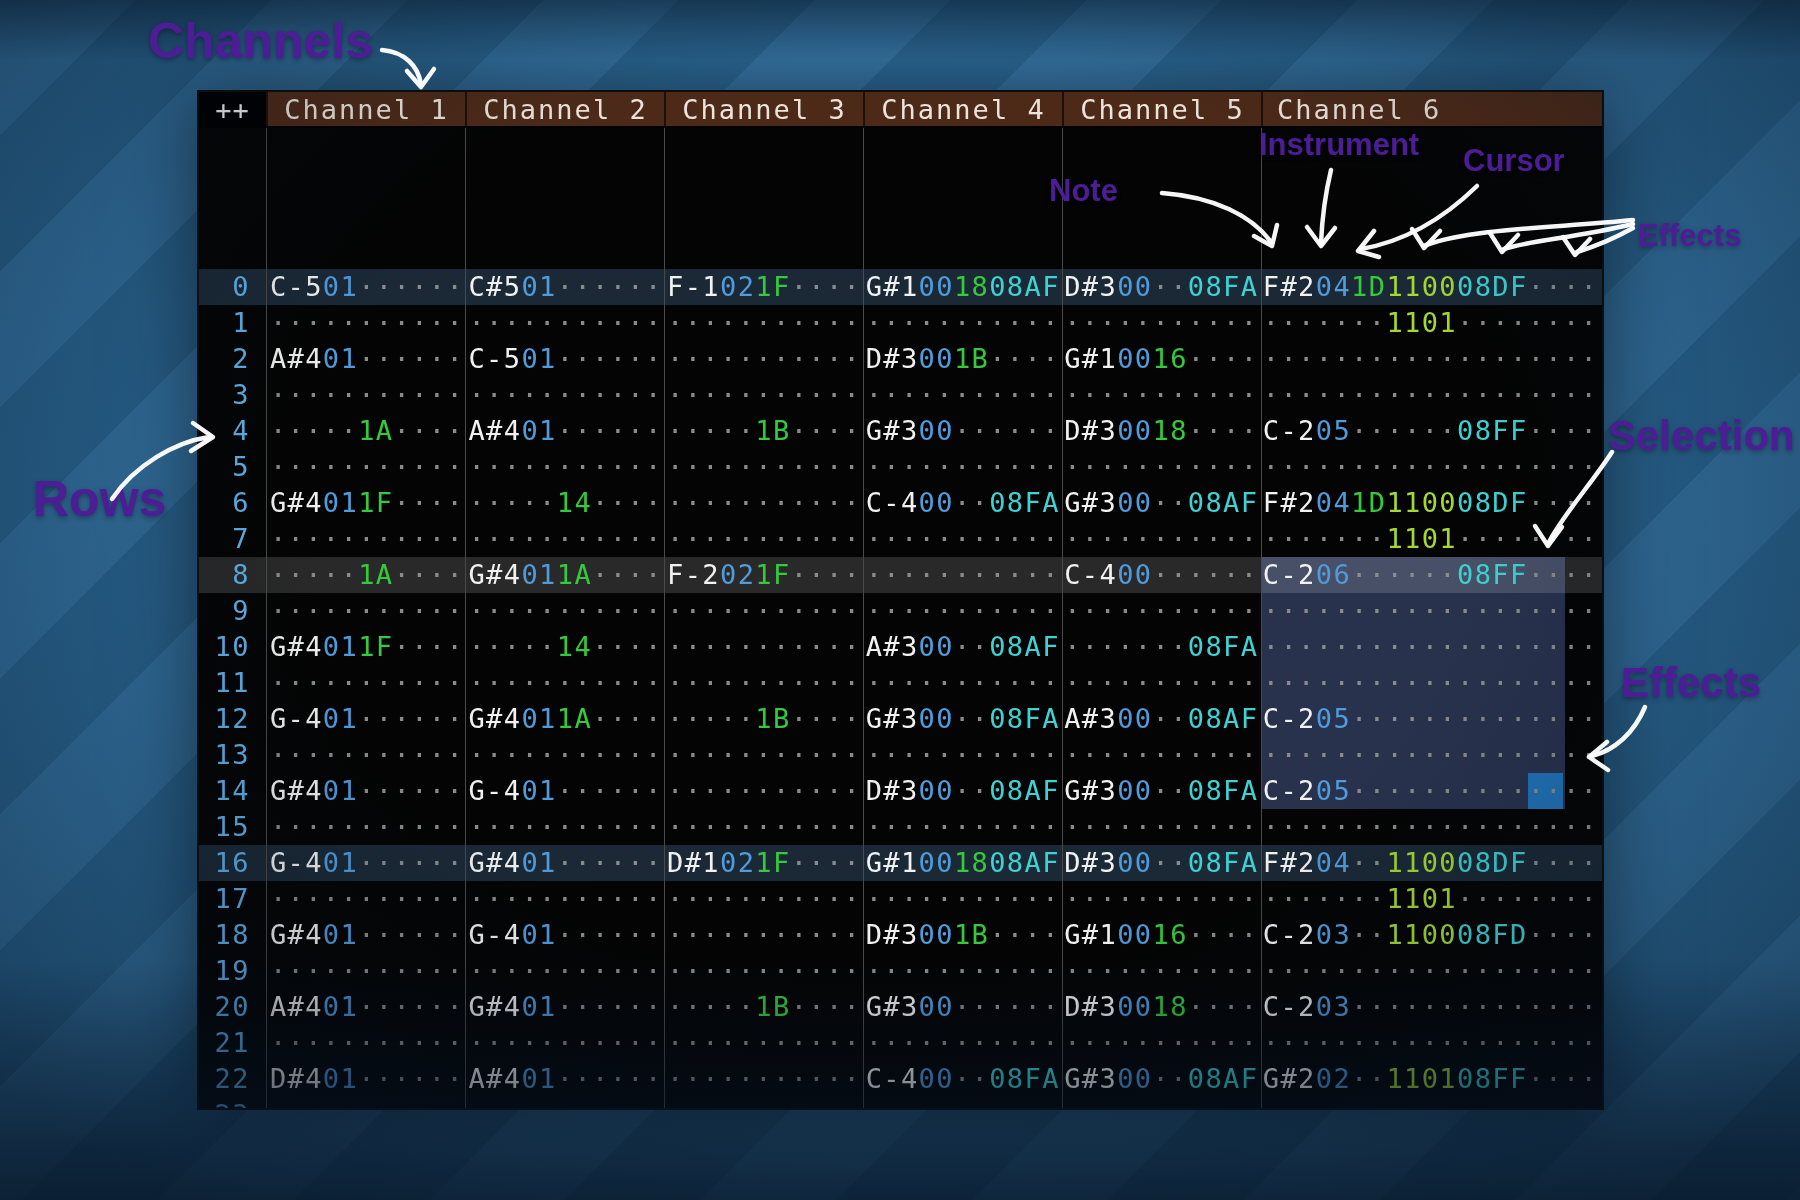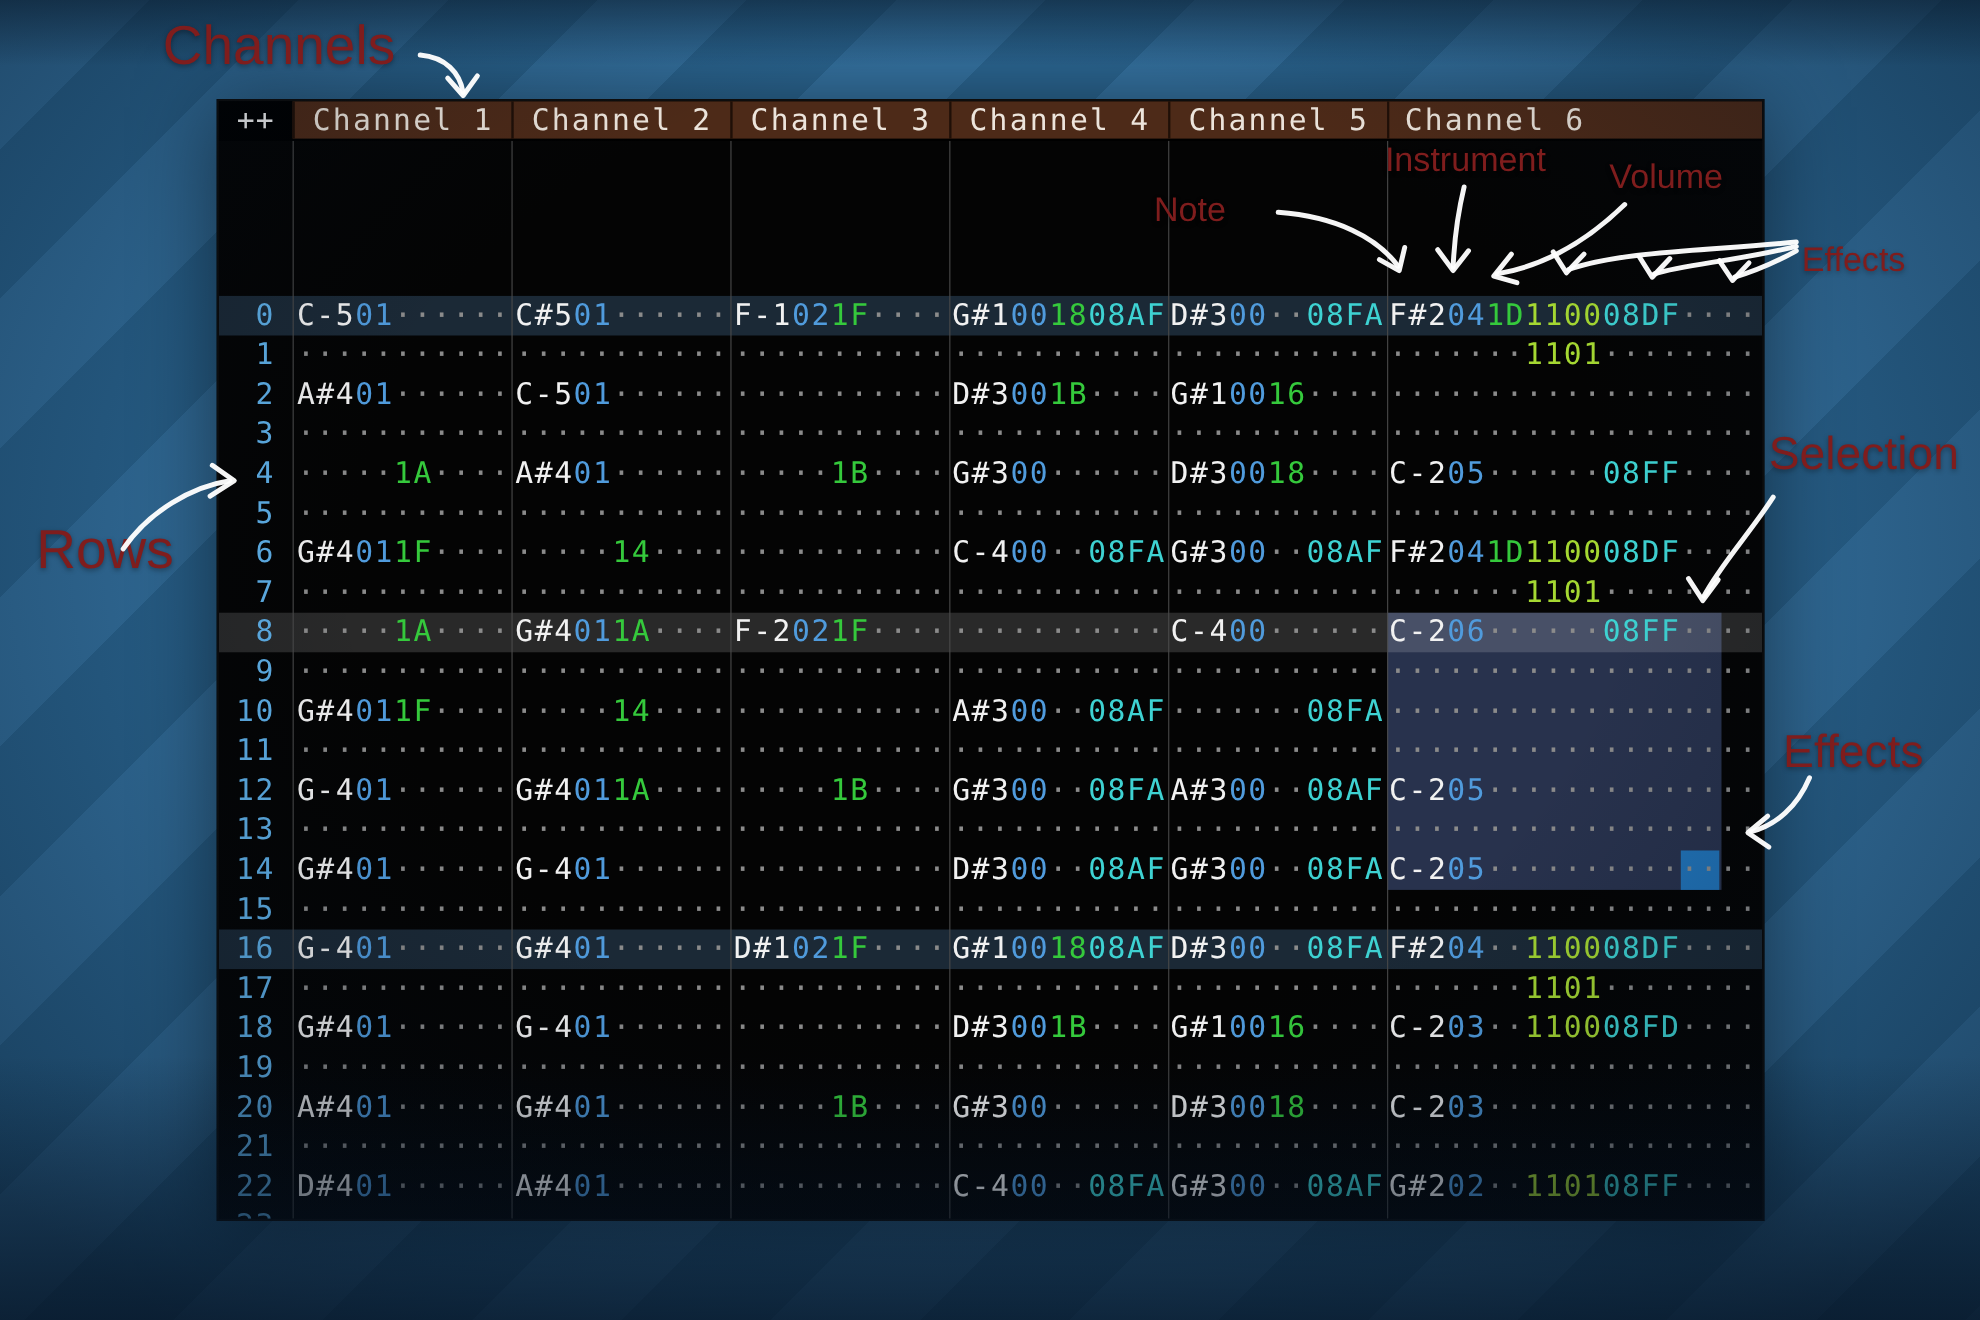--- a/index.html
+++ b/index.html
@@ -48,21 +48,21 @@
   .cell.wide{width:344px;}
   .cell span{display:inline-block;height:36px;}
   .f-note{color:#f1f1f1}
   .f-ins{color:#509bdc}
   .f-vol{color:#35c93c}
   .f-fx1{color:#a5d832}
   .f-fx2,.f-fx3{color:#3ed2d2}
   .f-dot{color:#8b8b8b}
   .cur{background:#2173b8;}
   
-  .ann{position:absolute;color:#7f1d1d;z-index:4;text-shadow:0 2px 5px rgba(0,0,0,.35);white-space:nowrap;}
+  .ann{position:absolute;color:#4c1d95;z-index:4;text-shadow:0 2px 5px rgba(0,0,0,.35);white-space:nowrap;font-weight:bold;}
   .ann.big{font-size:50px;}
   .ann.med{font-size:42px;}
   .ann.small{font-size:31px;}
   #arrows{position:absolute;inset:0;z-index:4;pointer-events:none;}
   #arrows path,#arrows polyline{fill:none;stroke:#fff;stroke-width:4.5;stroke-linecap:round;stroke-linejoin:round;opacity:.96;}
 </style>
 </head>
 <body>
 
 <div id="vignette"></div>
@@ -111,23 +111,23 @@
     <div class="vsep" style="left:664px"></div>
     <div class="vsep" style="left:863px"></div>
     <div class="vsep" style="left:1062px"></div>
   </div>
 </div>
 
 <div class="ann big" style="left:148px;top:12px">Channels</div>
 <div class="ann big" style="left:33px;top:470px">Rows</div>
 <div class="ann small" style="left:1049px;top:173px">Note</div>
 <div class="ann small" style="left:1259px;top:127px">Instrument</div>
-<div class="ann small" style="left:1463px;top:143px">Volume</div>
+<div class="ann small" style="left:1463px;top:143px">Cursor</div>
 <div class="ann small" style="left:1638px;top:218px">Effects</div>
-<div class="ann med" style="left:1608px;top:388px">Selection</div>
+<div class="ann med" style="left:1608px;top:412px">Selection</div>
 <div class="ann med" style="left:1621px;top:659px">Effects</div>
 
 <svg id="arrows" width="1800" height="1200" viewBox="0 0 1800 1200">
   <g>
     <path d="M382,50 C405,52 418,66 421,84"></path>
       <polyline points="407,71 421,87 434,69"></polyline>
   </g>
   <g>
     <path d="M112,499 C135,465 175,442 209,437"></path>
       <polyline points="193,423 213,437 191,451"></polyline>

